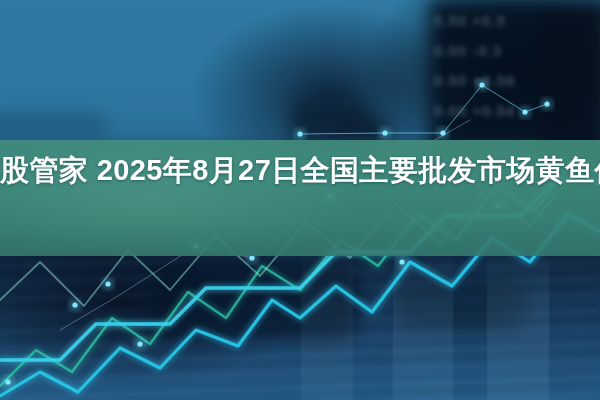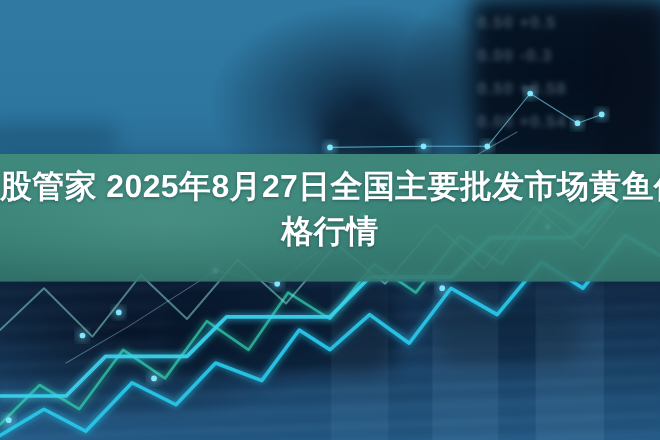--- a/index.html
+++ b/index.html
@@ -234,16 +234,15 @@
         <circle cx="402" cy="262" r="2.6" fill="#7fe8ff" filter="url(#glow-strong)"></circle>
         <circle cx="498" cy="206" r="2.6" fill="#7fe8ff" filter="url(#glow-strong)"></circle>
         <circle cx="8" cy="382" r="2.6" fill="#7fe8ff" filter="url(#glow-strong)"></circle>
       </g>
   </svg>
 
   <div id="title-band"></div>
 
   <div id="title-wrap">
     <div class="title-line">股管家 2025年8月27日全国主要批发市场黄鱼价</div>
-    <div class="title-line">格行情</div>
   </div>
 
 </div>
 
 </body></html>

